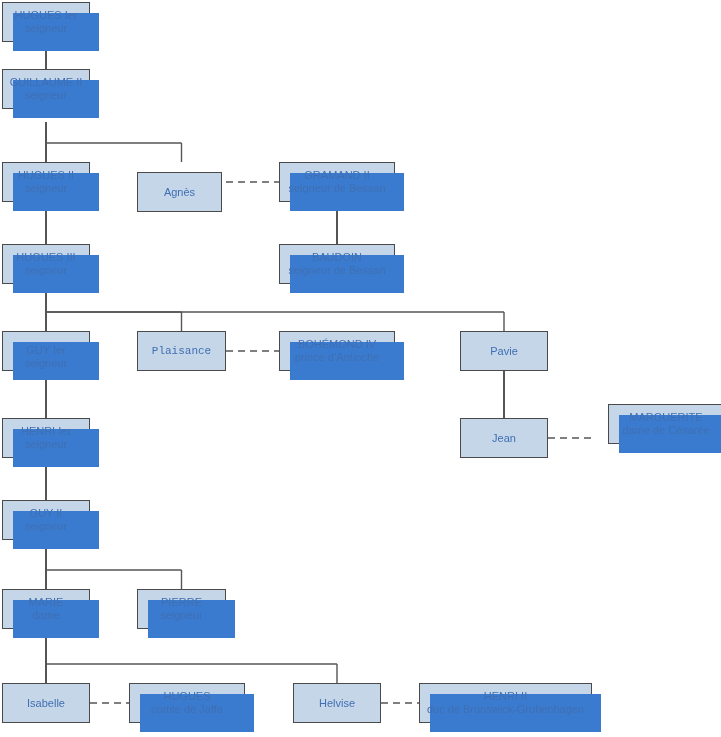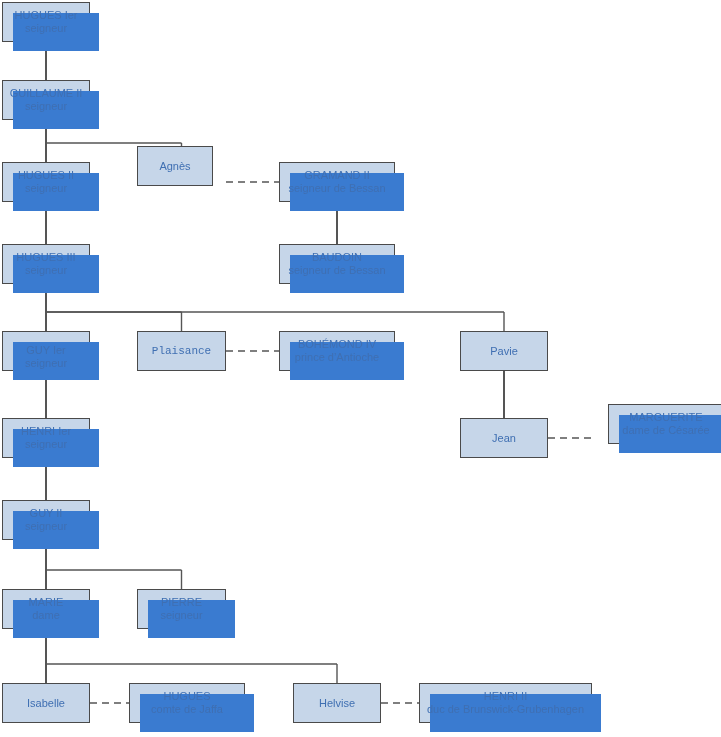--- a/index.html
+++ b/index.html
@@ -82,29 +82,29 @@
       <line x1="46" y1="664" x2="337" y2="664" stroke="#555555" stroke-width="1.4"></line>
       <line x1="337" y1="664" x2="337" y2="683" stroke="#555555" stroke-width="1.4"></line>
       <line x1="90" y1="703" x2="129" y2="703" stroke="#555555" stroke-width="1.4" stroke-dasharray="7,5"></line>
       <line x1="381" y1="703" x2="419" y2="703" stroke="#555555" stroke-width="1.4" stroke-dasharray="7,5"></line>
     </svg>
   <div id="node-layer">
       <div class="node shadowed" style="left: 2px; top: 2px; width: 88px; height: 40px;">
         <span class="ln1">HUGUES Ier</span>
         <span class="ln2">seigneur</span>
       </div>
-      <div class="node shadowed" style="left: 2px; top: 80px; width: 88px; height: 40px;">
+      <div class="node shadowed" style="left: 2px; top: 69px; width: 88px; height: 40px;">
         <span class="ln1">GUILLAUME II</span>
         <span class="ln2">seigneur</span>
       </div>
       <div class="node shadowed" style="left: 2px; top: 162px; width: 88px; height: 40px;">
         <span class="ln1">HUGUES II</span>
         <span class="ln2">seigneur</span>
       </div>
-      <div class="node" style="left: 137px; top: 146px; width: 76px; height: 40px;">
+      <div class="node" style="left: 137px; top: 172px; width: 85px; height: 40px;">
         <span class="ln1">Agnès</span>
       </div>
       <div class="node shadowed" style="left: 279px; top: 162px; width: 116px; height: 40px;">
         <span class="ln1">GRAMAND II</span>
         <span class="ln2">seigneur de Bessan</span>
       </div>
       <div class="node shadowed" style="left: 2px; top: 244px; width: 88px; height: 40px;">
         <span class="ln1">HUGUES III</span>
         <span class="ln2">seigneur</span>
       </div>

